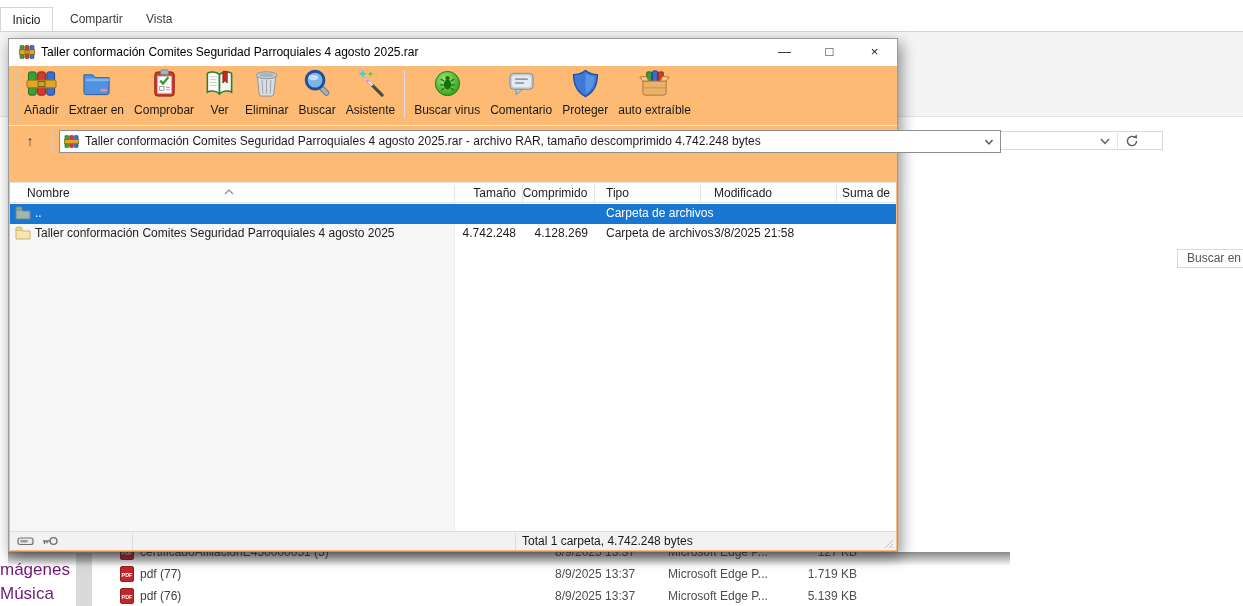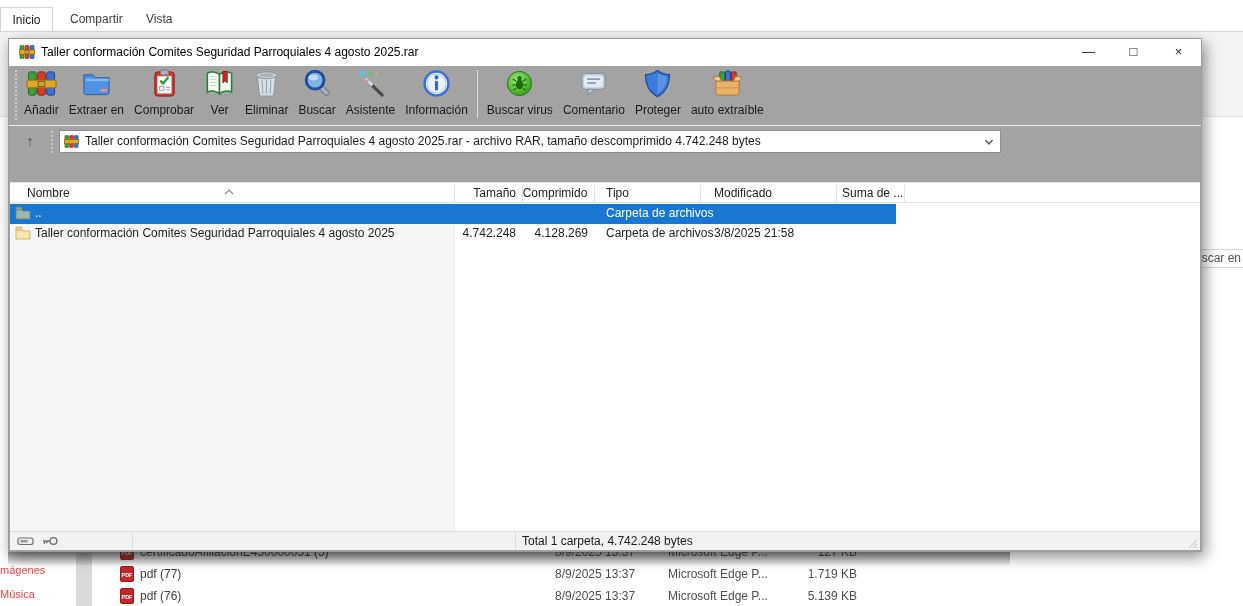--- a/index.html
+++ b/index.html
@@ -22,34 +22,34 @@
     background:#f4f4f5; border-bottom:1px solid #e4e4e4; }
   .exp-addr-row { position:absolute; left:0; top:118px; width:1243px; height:38px; background:#fff; }
   .exp-addrbox { position:absolute; left:40px; top:13px; width:1123px; height:19px;
     background:#fff; border:1px solid #d9d9d9; }
   .exp-addrbox .chev { position:absolute; right:50px; top:2px; width:14px; height:14px; }
   .exp-addrbox .vline { position:absolute; right:44px; top:1px; width:1px; height:16px; background:#e4e4e4; }
   .exp-addrbox .refresh { position:absolute; right:22px; top:1px; width:16px; height:16px; }
   .exp-search { position:absolute; left:1177px; top:131px; width:80px; height:19px;
     background:#fff; border:1px solid #d9d9d9; overflow:hidden; line-height:17px;
     padding-left:9px; color:#555; }
-  .exp-sidebar-item { position:absolute; left:0; height:16px; line-height:16px; color:#ef4444; font-size:11px; }
+  .exp-sidebar-item { position:absolute; left:0; height:16px; line-height:16px; color:#701a75; font-size:17px; }
   .exp-scrollstrip { position:absolute; left:76px; top:553px; width:16px; height:53px; background:#dadada; }
   .exp-row { position:absolute; left:100px; width:1100px; height:20px; color:#3f3f3f; }
   .exp-row .nm  { position:absolute; left:40px; top:2px; }
   .exp-row .dt  { position:absolute; left:455px; top:2px; color:#4e4e4e; }
   .exp-row .tp  { position:absolute; left:568px; top:2px; color:#4e4e4e; }
   .exp-row .sz  { position:absolute; left:660px; width:97px; top:2px; text-align:right; color:#4e4e4e; }
   .pdficon { position:absolute; left:20px; top:1px; width:14px; height:16px; }
   .shadow-wash { position:absolute; left:8px; top:552px; width:1002px; height:14px;
     background:linear-gradient(to bottom, rgba(40,40,40,.55), rgba(40,40,40,0)); pointer-events:none; }
 
   
-  .rar { position:absolute; left:8px; top:38px; width:1194px; height:514px;
-    background:#a3a3a3; border:1px solid #9b9b9b; box-shadow:3px 5px 14px rgba(0,0,0,.45); }
+  .rar { position:absolute; left:8px; top:38px; width:890px; height:514px;
+    background:#fdba74; border:1px solid #9b9b9b; box-shadow:3px 5px 14px rgba(0,0,0,.45); }
   .rar-title { position:relative; height:27px; background:#fff; }
   .rar-title .appicon { position:absolute; left:10px; top:5px; width:16px; height:16px; }
   .rar-title .ttl { position:absolute; left:32px; top:6px; color:#000; }
   .rar-ctrls { position:absolute; right:0; top:0; height:27px; display:flex; }
   .rar-ctrl { width:45px; height:27px; text-align:center; line-height:26px;
     font-size:13px; color:#1a1a1a; }
   .rar-menu { height:23px; display:flex; padding-left:2px; }
   .rar-menu > div { padding:0 9px; line-height:22px; color:#1a1a1a; }
   .rar-toolbar { position:relative; height:60px; display:flex; align-items:flex-start;
     padding-left:6px; border-bottom:1px solid #ededed; }
@@ -264,29 +264,20 @@
           <line x1="12" y1="12" x2="28" y2="28" stroke="#4a4a4a" stroke-width="3.2" stroke-linecap="round"></line>
           <line x1="12" y1="12" x2="17" y2="17" stroke="#d7dde3" stroke-width="3.2" stroke-linecap="round"></line>
           <path d="M8 1.5 L9.3 4.7 L12.5 6 L9.3 7.3 L8 10.5 L6.7 7.3 L3.5 6 L6.7 4.7 Z" fill="#49c7e8"></path>
           <path d="M16 3 L16.9 5.1 L19 6 L16.9 6.9 L16 9 L15.1 6.9 L13 6 L15.1 5.1 Z" fill="#58c758"></path>
           <path d="M13 11 L13.7 12.6 L15.3 13.3 L13.7 14 L13 15.6 L12.3 14 L10.7 13.3 L12.3 12.6 Z" fill="#e87fd0"></path>
           <path d="M22 4.5 L22.5 5.7 L23.7 6.2 L22.5 6.7 L22 7.9 L21.5 6.7 L20.3 6.2 L21.5 5.7 Z" fill="#e8b84b"></path>
         </svg></span>
         <span class="lbl">Asistente</span>
       </div>
 
-      <div class="tb-item">
-        <span><svg viewBox="0 0 32 32">
-          <circle cx="16" cy="16" r="12.3" fill="#eef4fd" stroke="#3a6fd8" stroke-width="2.6"></circle>
-          <circle cx="16" cy="16" r="9.6" fill="none" stroke="#a8c1ec" stroke-width="1"></circle>
-          <rect x="14.4" y="13.5" width="3.2" height="9.5" fill="#2f66d0"></rect>
-          <circle cx="16" cy="9.7" r="2.1" fill="#2f66d0"></circle>
-        </svg></span>
-        <span class="lbl">Información</span>
-      </div>
 
       <div class="tb-sep"></div>
 
       <div class="tb-item">
         <span><svg viewBox="0 0 32 32">
           <defs>
                 <radialGradient id="gvir" cx="40%" cy="35%" r="70%">
             <stop offset="0%" stop-color="#9fe87a"></stop>
                   <stop offset="100%" stop-color="#2f9e18"></stop>
           </radialGradient>

